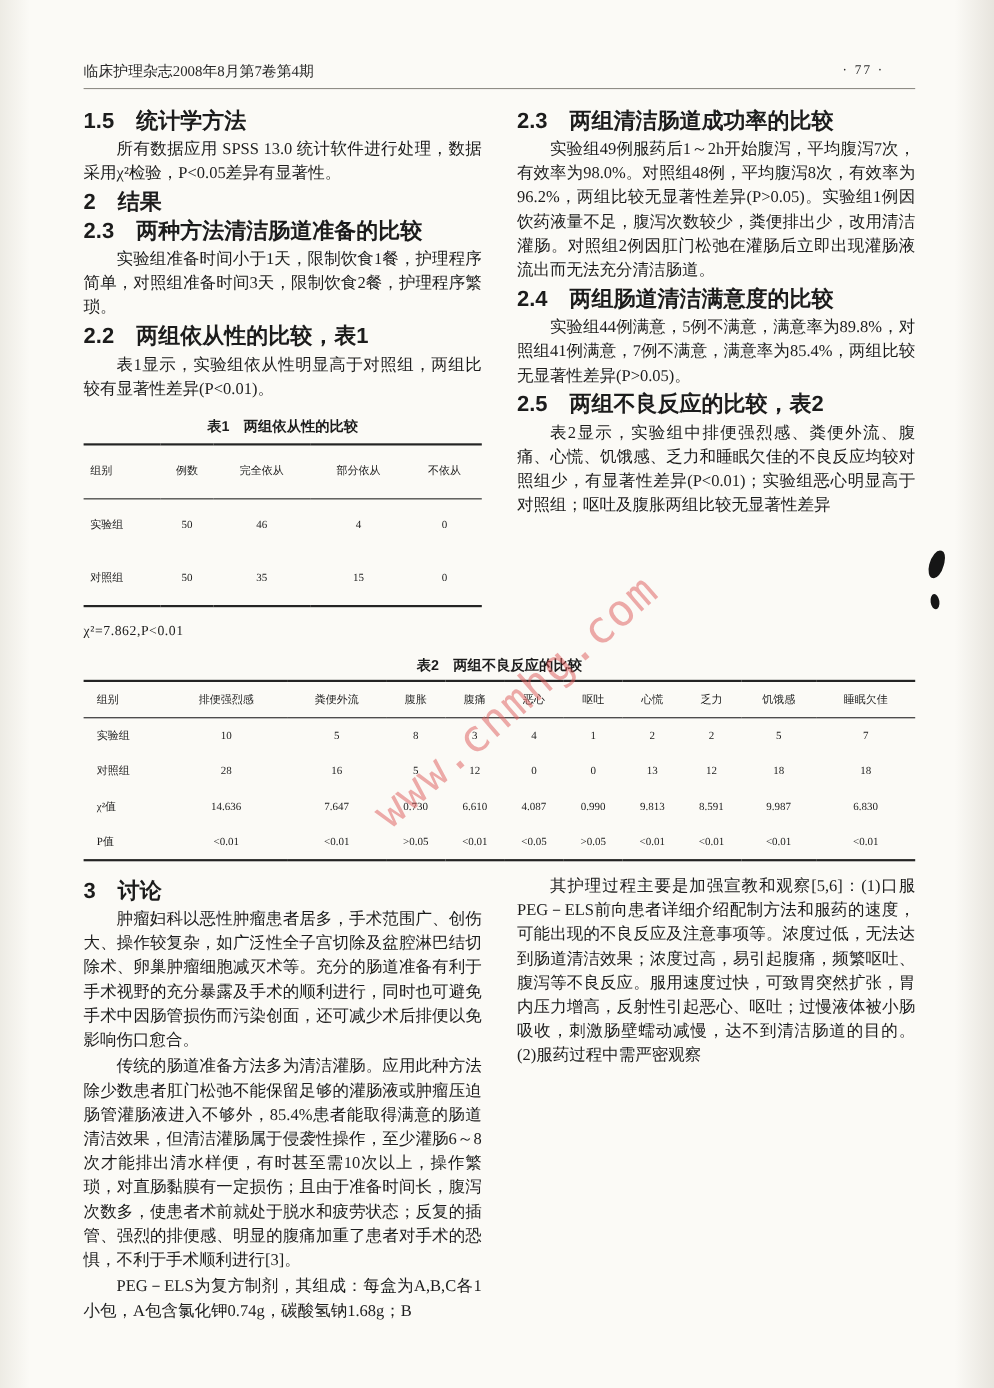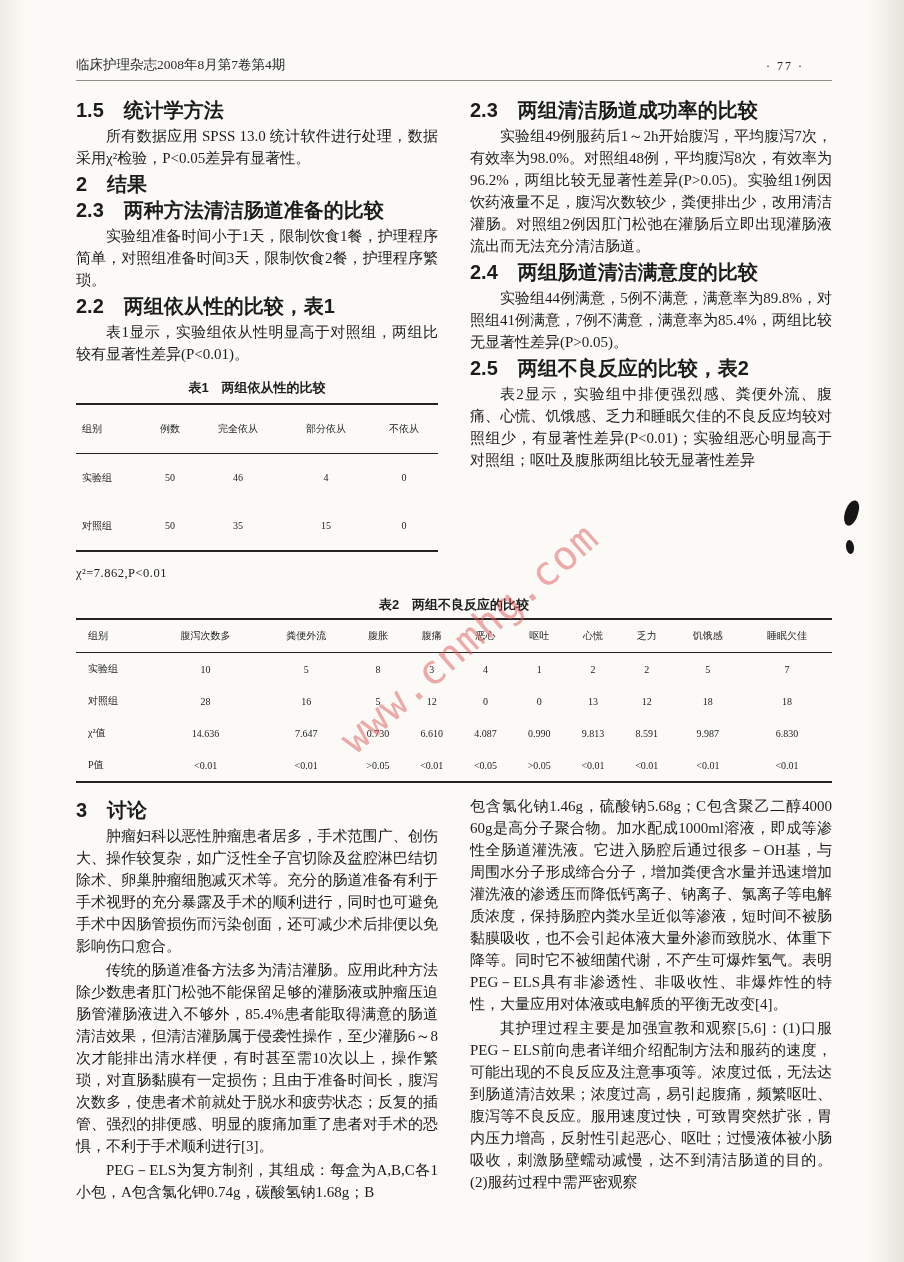--- a/index.html
+++ b/index.html
@@ -12,21 +12,21 @@
   .page {
     position: relative;
     width: 904px; height: 1262px;
     background: linear-gradient(90deg, #edebe4 0, #fbfaf6 3%, #fbfaf6 96%, #e7e4dd 100%);
     overflow: hidden;
     color: #1c1c1c;
   }
   .inner { position: absolute; left: 76px; top: 56px; width: 756px; }
 
   .page-header {
-    display: flex; justify-content: space-between; align-items: flex-end;
+    display: flex; justify-content: space-between; align-items: flex-start;
     font-size: 13.5px; color: #2a2a2a; padding-bottom: 6px;
   }
   .page-header .pageno { font-size: 12px; letter-spacing: 2px; padding-right: 28px; }
   .header-rule { border-top: 1px solid #8f8d86; margin-bottom: 14px; }
 
   .two-col { display: flex; gap: 32px; }
   .col { width: 362px; font-size: 15px; line-height: 22px; text-align: justify; }
   .col h4 {
     font-family: "Liberation Sans", "DejaVu Sans", sans-serif;
     font-size: 20px; font-weight: bold; margin: 5px 0 4px; line-height: 21px;
@@ -128,21 +128,21 @@
         <p>表2显示，实验组中排便强烈感、粪便外流、腹痛、心慌、饥饿感、乏力和睡眠欠佳的不良反应均较对照组少，有显著性差异(P&lt;0.01)；实验组恶心明显高于对照组；呕吐及腹胀两组比较无显著性差异</p>
       </div>
     </div>
 
     <div class="table2-wrap">
       <div class="table-title">表2　两组不良反应的比较</div>
       <table class="data-table t2">
         <thead>
           <tr>
             <th>组别</th>
-            <th>腹泻次数多</th>
+            <th>排便强烈感</th>
             <th>粪便外流</th>
             <th>腹胀</th>
             <th>腹痛</th>
             <th>恶心</th>
             <th>呕吐</th>
             <th>心慌</th>
             <th>乏力</th>
             <th>饥饿感</th>
             <th>睡眠欠佳</th>
           </tr>
@@ -205,21 +205,20 @@
     </div>
 
     <div class="two-col">
       <div class="col">
         <h4>3　讨论</h4>
         <p>肿瘤妇科以恶性肿瘤患者居多，手术范围广、创伤大、操作较复杂，如广泛性全子宫切除及盆腔淋巴结切除术、卵巢肿瘤细胞减灭术等。充分的肠道准备有利于手术视野的充分暴露及手术的顺利进行，同时也可避免手术中因肠管损伤而污染创面，还可减少术后排便以免影响伤口愈合。</p>
         <p>传统的肠道准备方法多为清洁灌肠。应用此种方法除少数患者肛门松弛不能保留足够的灌肠液或肿瘤压迫肠管灌肠液进入不够外，85.4%患者能取得满意的肠道清洁效果，但清洁灌肠属于侵袭性操作，至少灌肠6～8次才能排出清水样便，有时甚至需10次以上，操作繁琐，对直肠黏膜有一定损伤；且由于准备时间长，腹泻次数多，使患者术前就处于脱水和疲劳状态；反复的插管、强烈的排便感、明显的腹痛加重了患者对手术的恐惧，不利于手术顺利进行[3]。</p>
         <p>PEG－ELS为复方制剂，其组成：每盒为A,B,C各1小包，A包含氯化钾0.74g，碳酸氢钠1.68g；B</p>
       </div>
       <div class="col">
-        <p class="no-indent">包含氯化钠1.46g，硫酸钠5.68g；C包含聚乙二醇4000 60g是高分子聚合物。加水配成1000ml溶液，即成等渗性全肠道灌洗液。它进入肠腔后通过很多－OH基，与周围水分子形成缔合分子，增加粪便含水量并迅速增加灌洗液的渗透压而降低钙离子、钠离子、氯离子等电解质浓度，保持肠腔内粪水呈近似等渗液，短时间不被肠黏膜吸收，也不会引起体液大量外渗而致脱水、体重下降等。同时它不被细菌代谢，不产生可爆炸氢气。表明PEG－ELS具有非渗透性、非吸收性、非爆炸性的特性，大量应用对体液或电解质的平衡无改变[4]。</p>
         <p>其护理过程主要是加强宣教和观察[5,6]：(1)口服PEG－ELS前向患者详细介绍配制方法和服药的速度，可能出现的不良反应及注意事项等。浓度过低，无法达到肠道清洁效果；浓度过高，易引起腹痛，频繁呕吐、腹泻等不良反应。服用速度过快，可致胃突然扩张，胃内压力增高，反射性引起恶心、呕吐；过慢液体被小肠吸收，刺激肠壁蠕动减慢，达不到清洁肠道的目的。(2)服药过程中需严密观察</p>
       </div>
     </div>
 
   </div>
 
   <div class="watermark">www.cnmhg.com</div>
   <div class="blot blot1"></div>
   <div class="blot blot2"></div>
 </div>

